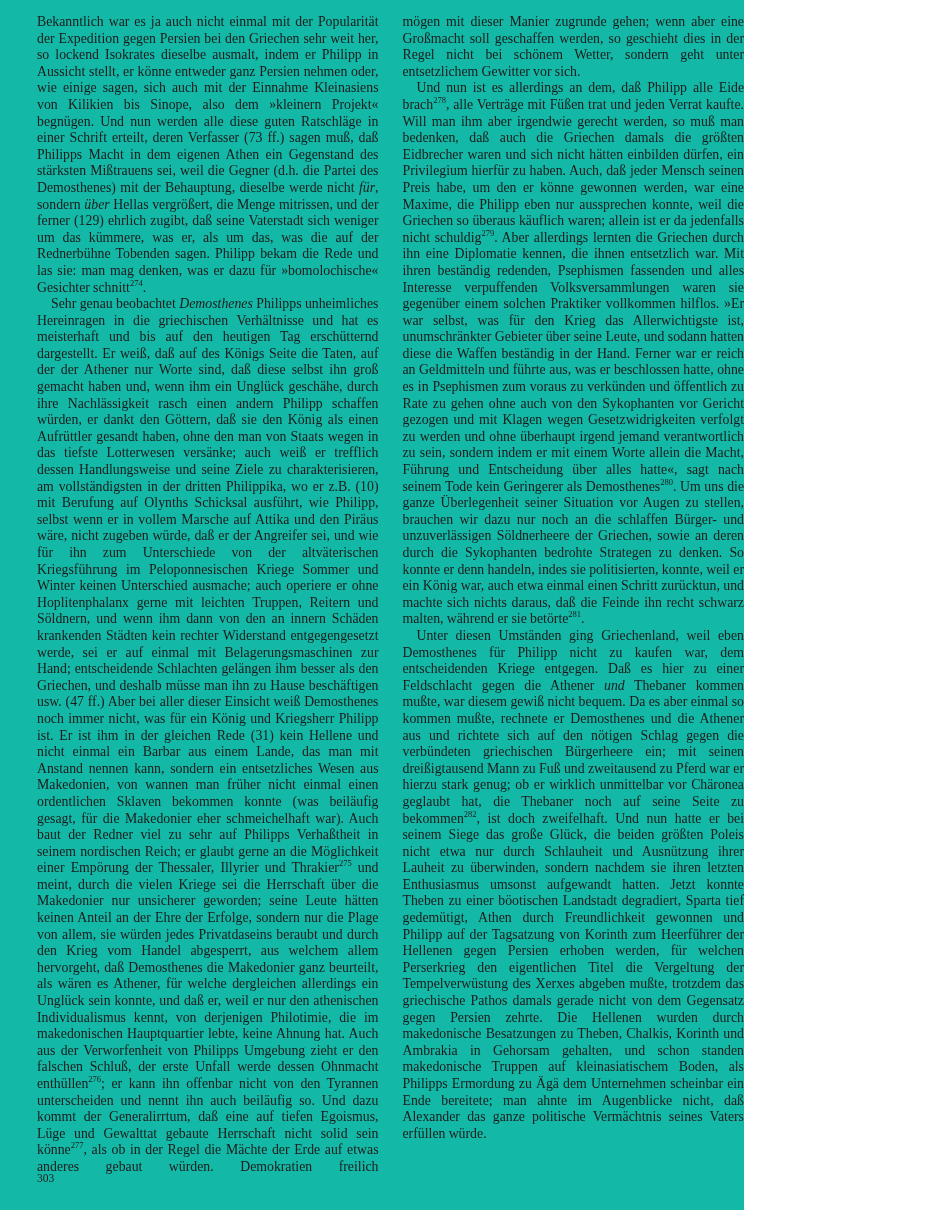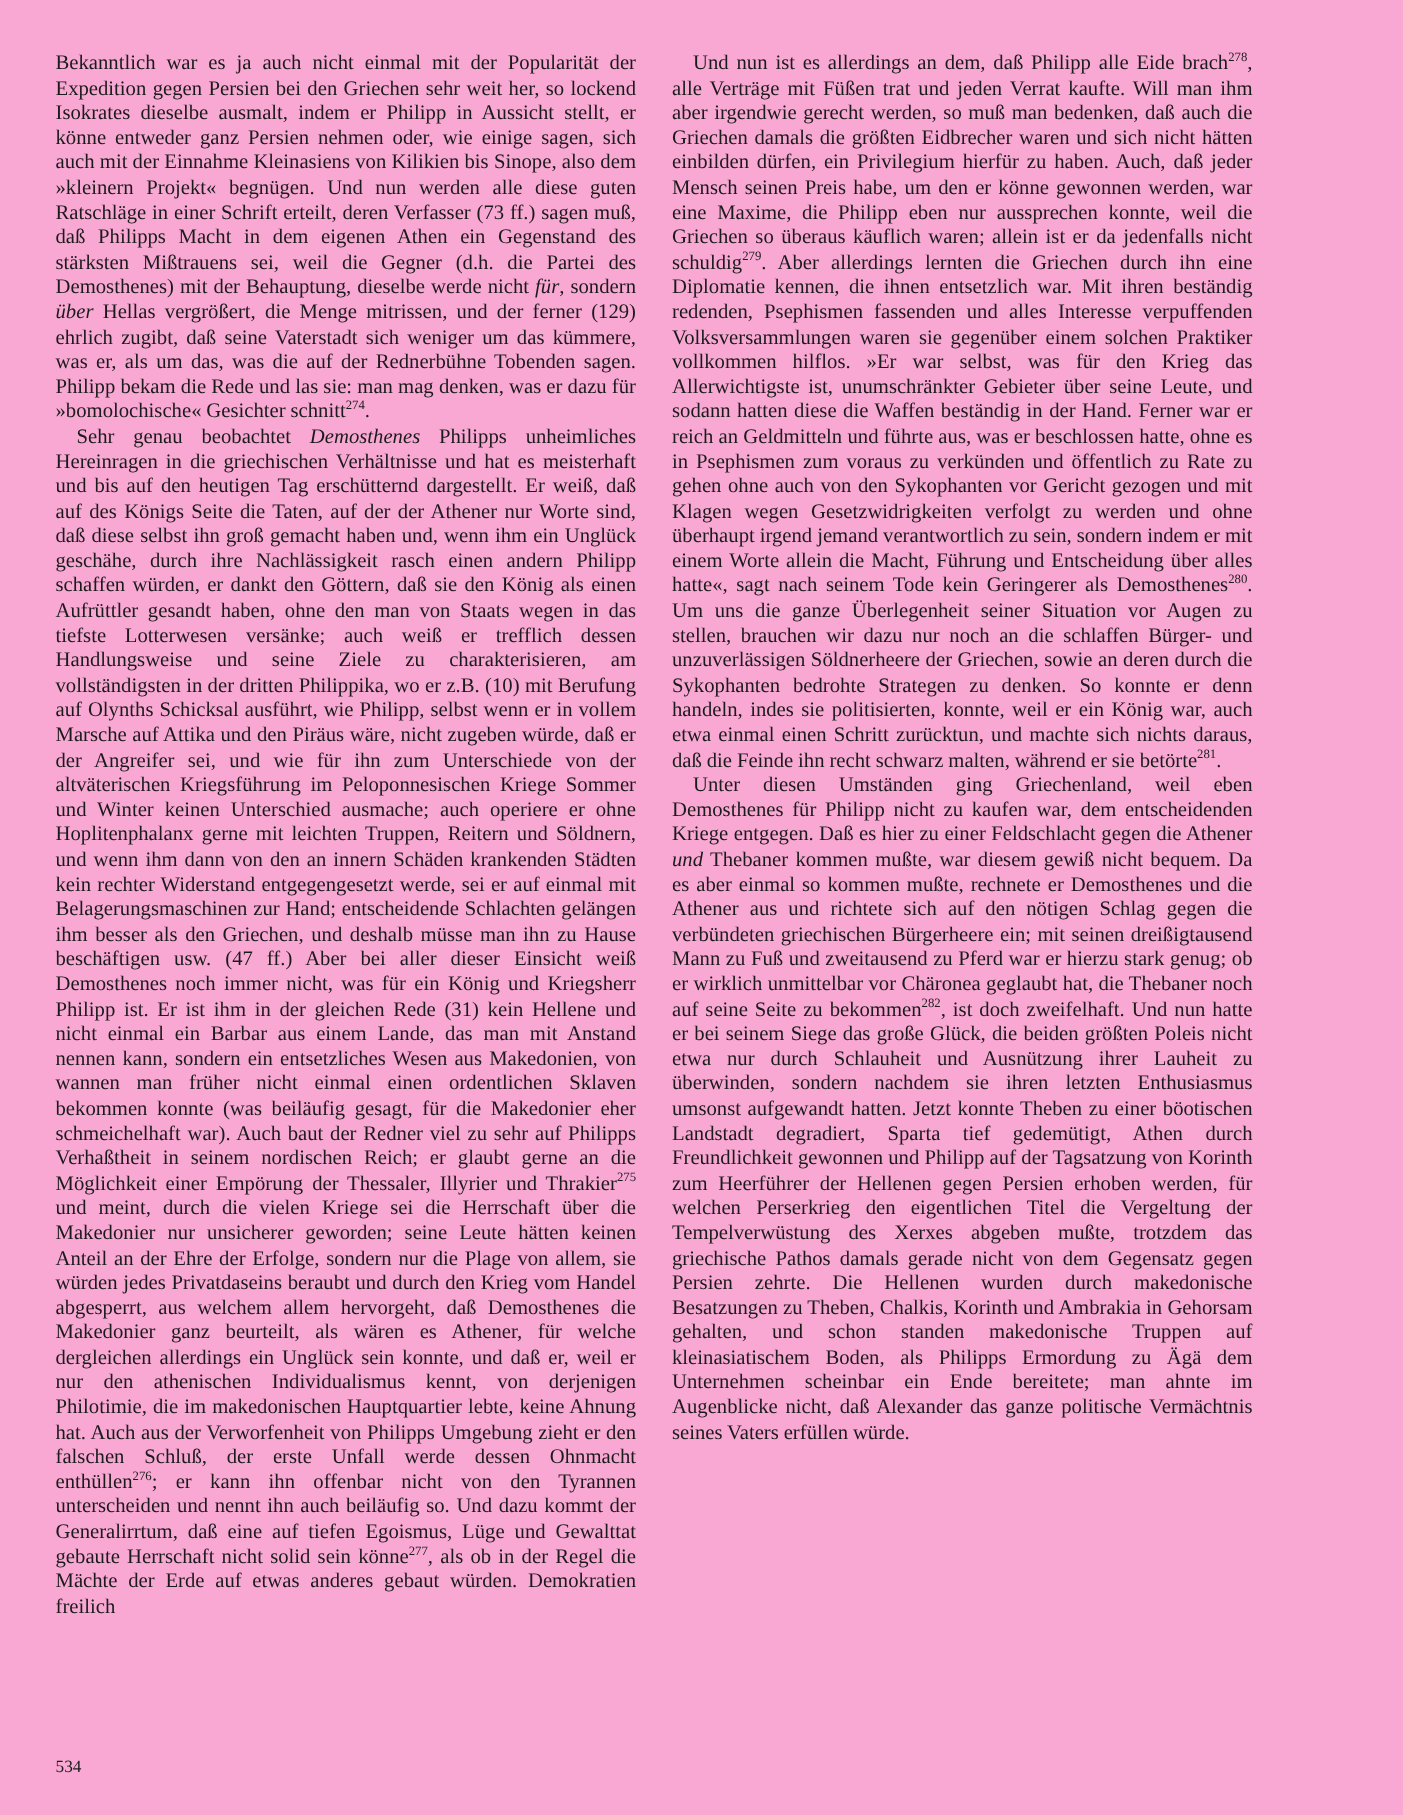--- a/index.html
+++ b/index.html
@@ -5,25 +5,25 @@
   html, body {
     margin: 0;
     padding: 0;
     width: 935px;
     height: 1210px;
     overflow: hidden;
     background: #ffffff;
   }
   .page {
     position: relative;
-    width: 935px;
+    width: 744px;
     height: 1210px;
-    background: #f9a8d4;
+    background: #14b8a6;
     box-sizing: border-box;
-    padding: 34px 0 0 37px;
+    padding: 14px 0 0 37px;
     font-family: "Liberation Serif", "DejaVu Serif", serif;
     color: #1b1b1b;
   }
   .columns {
     display: flex;
     gap: 24px;
     align-items: flex-start;
   }
   .column {
     width: 387px;
@@ -58,18 +58,19 @@
 </head>
 <body>
 
 <div class="page">
   <div class="columns">
     <div class="column">
         <p class="para"><span class="">Bekanntlich war es ja auch nicht einmal mit der Popularität der Expedition gegen Persien bei den Griechen sehr weit her, so lockend Isokrates dieselbe ausmalt, indem er Philipp in Aussicht stellt, er könne entweder ganz Persien nehmen oder, wie einige sagen, sich auch mit der Einnahme Kleinasiens von Kilikien bis Sinope, also dem »kleinern Projekt« begnügen. Und nun werden alle diese guten Ratschläge in einer Schrift erteilt, deren Verfasser (73 ff.) sagen muß, daß Philipps Macht in dem eigenen Athen ein Gegenstand des stärksten Mißtrauens sei, weil die Gegner (d.h. die Partei des Demosthenes) mit der Behauptung, dieselbe werde nicht </span><span class="it">für</span><span class="">, sondern </span><span class="it">über</span><span class=""> Hellas vergrößert, die Menge mitrissen, und der ferner (129) ehrlich zugibt, daß seine Vaterstadt sich weniger um das kümmere, was er, als um das, was die auf der Rednerbühne Tobenden sagen. Philipp bekam die Rede und las sie: man mag denken, was er dazu für »bomolochische« Gesichter schnitt</span><sup class="fn">274</sup><span class="">.</span></p>
         <p class="para indent cont"><span class="">Sehr genau beobachtet </span><span class="it">Demosthenes</span><span class=""> Philipps unheimliches Hereinragen in die griechischen Verhältnisse und hat es meisterhaft und bis auf den heutigen Tag erschütternd dargestellt. Er weiß, daß auf des Königs Seite die Taten, auf der der Athener nur Worte sind, daß diese selbst ihn groß gemacht haben und, wenn ihm ein Unglück geschähe, durch ihre Nachlässigkeit rasch einen andern Philipp schaffen würden, er dankt den Göttern, daß sie den König als einen Aufrüttler gesandt haben, ohne den man von Staats wegen in das tiefste Lotterwesen versänke; auch weiß er trefflich dessen Handlungsweise und seine Ziele zu charakterisieren, am vollständigsten in der dritten Philippika, wo er z.B. (10) mit Berufung auf Olynths Schicksal ausführt, wie Philipp, selbst wenn er in vollem Marsche auf Attika und den Piräus wäre, nicht zugeben würde, daß er der Angreifer sei, und wie für ihn zum Unterschiede von der altväterischen Kriegsführung im Peloponnesischen Kriege Sommer und Winter keinen Unterschied ausmache; auch operiere er ohne Hoplitenphalanx gerne mit leichten Truppen, Reitern und Söldnern, und wenn ihm dann von den an innern Schäden krankenden Städten kein rechter Widerstand entgegengesetzt werde, sei er auf einmal mit Belagerungsmaschinen zur Hand; entscheidende Schlachten gelängen ihm besser als den Griechen, und deshalb müsse man ihn zu Hause beschäftigen usw. (47 ff.) Aber bei aller dieser Einsicht weiß Demosthenes noch immer nicht, was für ein König und Kriegsherr Philipp ist. Er ist ihm in der gleichen Rede (31) kein Hellene und nicht einmal ein Barbar aus einem Lande, das man mit Anstand nennen kann, sondern ein entsetzliches Wesen aus Makedonien, von wannen man früher nicht einmal einen ordentlichen Sklaven bekommen konnte (was beiläufig gesagt, für die Makedonier eher schmeichelhaft war). Auch baut der Redner viel zu sehr auf Philipps Verhaßtheit in seinem nordischen Reich; er glaubt gerne an die Möglichkeit einer Empörung der Thessaler, Illyrier und Thrakier</span><sup class="fn">275</sup><span class=""> und meint, durch die vielen Kriege sei die Herrschaft über die Makedonier nur unsicherer geworden; seine Leute hätten keinen Anteil an der Ehre der Erfolge, sondern nur die Plage von allem, sie würden jedes Privatdaseins beraubt und durch den Krieg vom Handel abgesperrt, aus welchem allem hervorgeht, daß Demosthenes die Makedonier ganz beurteilt, als wären es Athener, für welche dergleichen allerdings ein Unglück sein konnte, und daß er, weil er nur den athenischen Individualismus kennt, von derjenigen Philotimie, die im makedonischen Hauptquartier lebte, keine Ahnung hat. Auch aus der Verworfenheit von Philipps Umgebung zieht er den falschen Schluß, der erste Unfall werde dessen Ohnmacht enthüllen</span><sup class="fn">276</sup><span class="">; er kann ihn offenbar nicht von den Tyrannen unterscheiden und nennt ihn auch beiläufig so. Und dazu kommt der Generalirrtum, daß eine auf tiefen Egoismus, Lüge und Gewalttat gebaute Herrschaft nicht solid sein könne</span><sup class="fn">277</sup><span class="">, als ob in der Regel die Mächte der Erde auf etwas anderes gebaut würden. Demokratien freilich</span></p>
       </div>
     <div class="column">
+        <p class="para"><span class="">mögen mit dieser Manier zugrunde gehen; wenn aber eine Großmacht soll geschaffen werden, so geschieht dies in der Regel nicht bei schönem Wetter, sondern geht unter entsetzlichem Gewitter vor sich.</span></p>
         <p class="para indent"><span class="">Und nun ist es allerdings an dem, daß Philipp alle Eide brach</span><sup class="fn">278</sup><span class="">, alle Verträge mit Füßen trat und jeden Verrat kaufte. Will man ihm aber irgendwie gerecht werden, so muß man bedenken, daß auch die Griechen damals die größten Eidbrecher waren und sich nicht hätten einbilden dürfen, ein Privilegium hierfür zu haben. Auch, daß jeder Mensch seinen Preis habe, um den er könne gewonnen werden, war eine Maxime, die Philipp eben nur aussprechen konnte, weil die Griechen so überaus käuflich waren; allein ist er da jedenfalls nicht schuldig</span><sup class="fn">279</sup><span class="">. Aber allerdings lernten die Griechen durch ihn eine Diplomatie kennen, die ihnen entsetzlich war. Mit ihren beständig redenden, Psephismen fassenden und alles Interesse verpuffenden Volksversammlungen waren sie gegenüber einem solchen Praktiker vollkommen hilflos. »Er war selbst, was für den Krieg das Allerwichtigste ist, unumschränkter Gebieter über seine Leute, und sodann hatten diese die Waffen beständig in der Hand. Ferner war er reich an Geldmitteln und führte aus, was er beschlossen hatte, ohne es in Psephismen zum voraus zu verkünden und öffentlich zu Rate zu gehen ohne auch von den Sykophanten vor Gericht gezogen und mit Klagen wegen Gesetzwidrigkeiten verfolgt zu werden und ohne überhaupt irgend jemand verantwortlich zu sein, sondern indem er mit einem Worte allein die Macht, Führung und Entscheidung über alles hatte«, sagt nach seinem Tode kein Geringerer als Demosthenes</span><sup class="fn">280</sup><span class="">. Um uns die ganze Überlegenheit seiner Situation vor Augen zu stellen, brauchen wir dazu nur noch an die schlaffen Bürger- und unzuverlässigen Söldnerheere der Griechen, sowie an deren durch die Sykophanten bedrohte Strategen zu denken. So konnte er denn handeln, indes sie politisierten, konnte, weil er ein König war, auch etwa einmal einen Schritt zurücktun, und machte sich nichts daraus, daß die Feinde ihn recht schwarz malten, während er sie betörte</span><sup class="fn">281</sup><span class="">.</span></p>
         <p class="para indent"><span class="">Unter diesen Umständen ging Griechenland, weil eben Demosthenes für Philipp nicht zu kaufen war, dem entscheidenden Kriege entgegen. Daß es hier zu einer Feldschlacht gegen die Athener </span><span class="it">und</span><span class=""> Thebaner kommen mußte, war diesem gewiß nicht bequem. Da es aber einmal so kommen mußte, rechnete er Demosthenes und die Athener aus und richtete sich auf den nötigen Schlag gegen die verbündeten griechischen Bürgerheere ein; mit seinen dreißigtausend Mann zu Fuß und zweitausend zu Pferd war er hierzu stark genug; ob er wirklich unmittelbar vor Chäronea geglaubt hat, die Thebaner noch auf seine Seite zu bekommen</span><sup class="fn">282</sup><span class="">, ist doch zweifelhaft. Und nun hatte er bei seinem Siege das große Glück, die beiden größten Poleis nicht etwa nur durch Schlauheit und Ausnützung ihrer Lauheit zu überwinden, sondern nachdem sie ihren letzten Enthusiasmus umsonst aufgewandt hatten. Jetzt konnte Theben zu einer böotischen Landstadt degradiert, Sparta tief gedemütigt, Athen durch Freundlichkeit gewonnen und Philipp auf der Tagsatzung von Korinth zum Heerführer der Hellenen gegen Persien erhoben werden, für welchen Perserkrieg den eigentlichen Titel die Vergeltung der Tempelverwüstung des Xerxes abgeben mußte, trotzdem das griechische Pathos damals gerade nicht von dem Gegensatz gegen Persien zehrte. Die Hellenen wurden durch makedonische Besatzungen zu Theben, Chalkis, Korinth und Ambrakia in Gehorsam gehalten, und schon standen makedonische Truppen auf kleinasiatischem Boden, als Philipps Ermordung zu Ägä dem Unternehmen scheinbar ein Ende bereitete; man ahnte im Augenblicke nicht, daß Alexander das ganze politische Vermächtnis seines Vaters erfüllen würde.</span></p>
       </div>
   </div>
-  <div class="page-number">534</div>
+  <div class="page-number">303</div>
 </div>
 
 </body></html>

